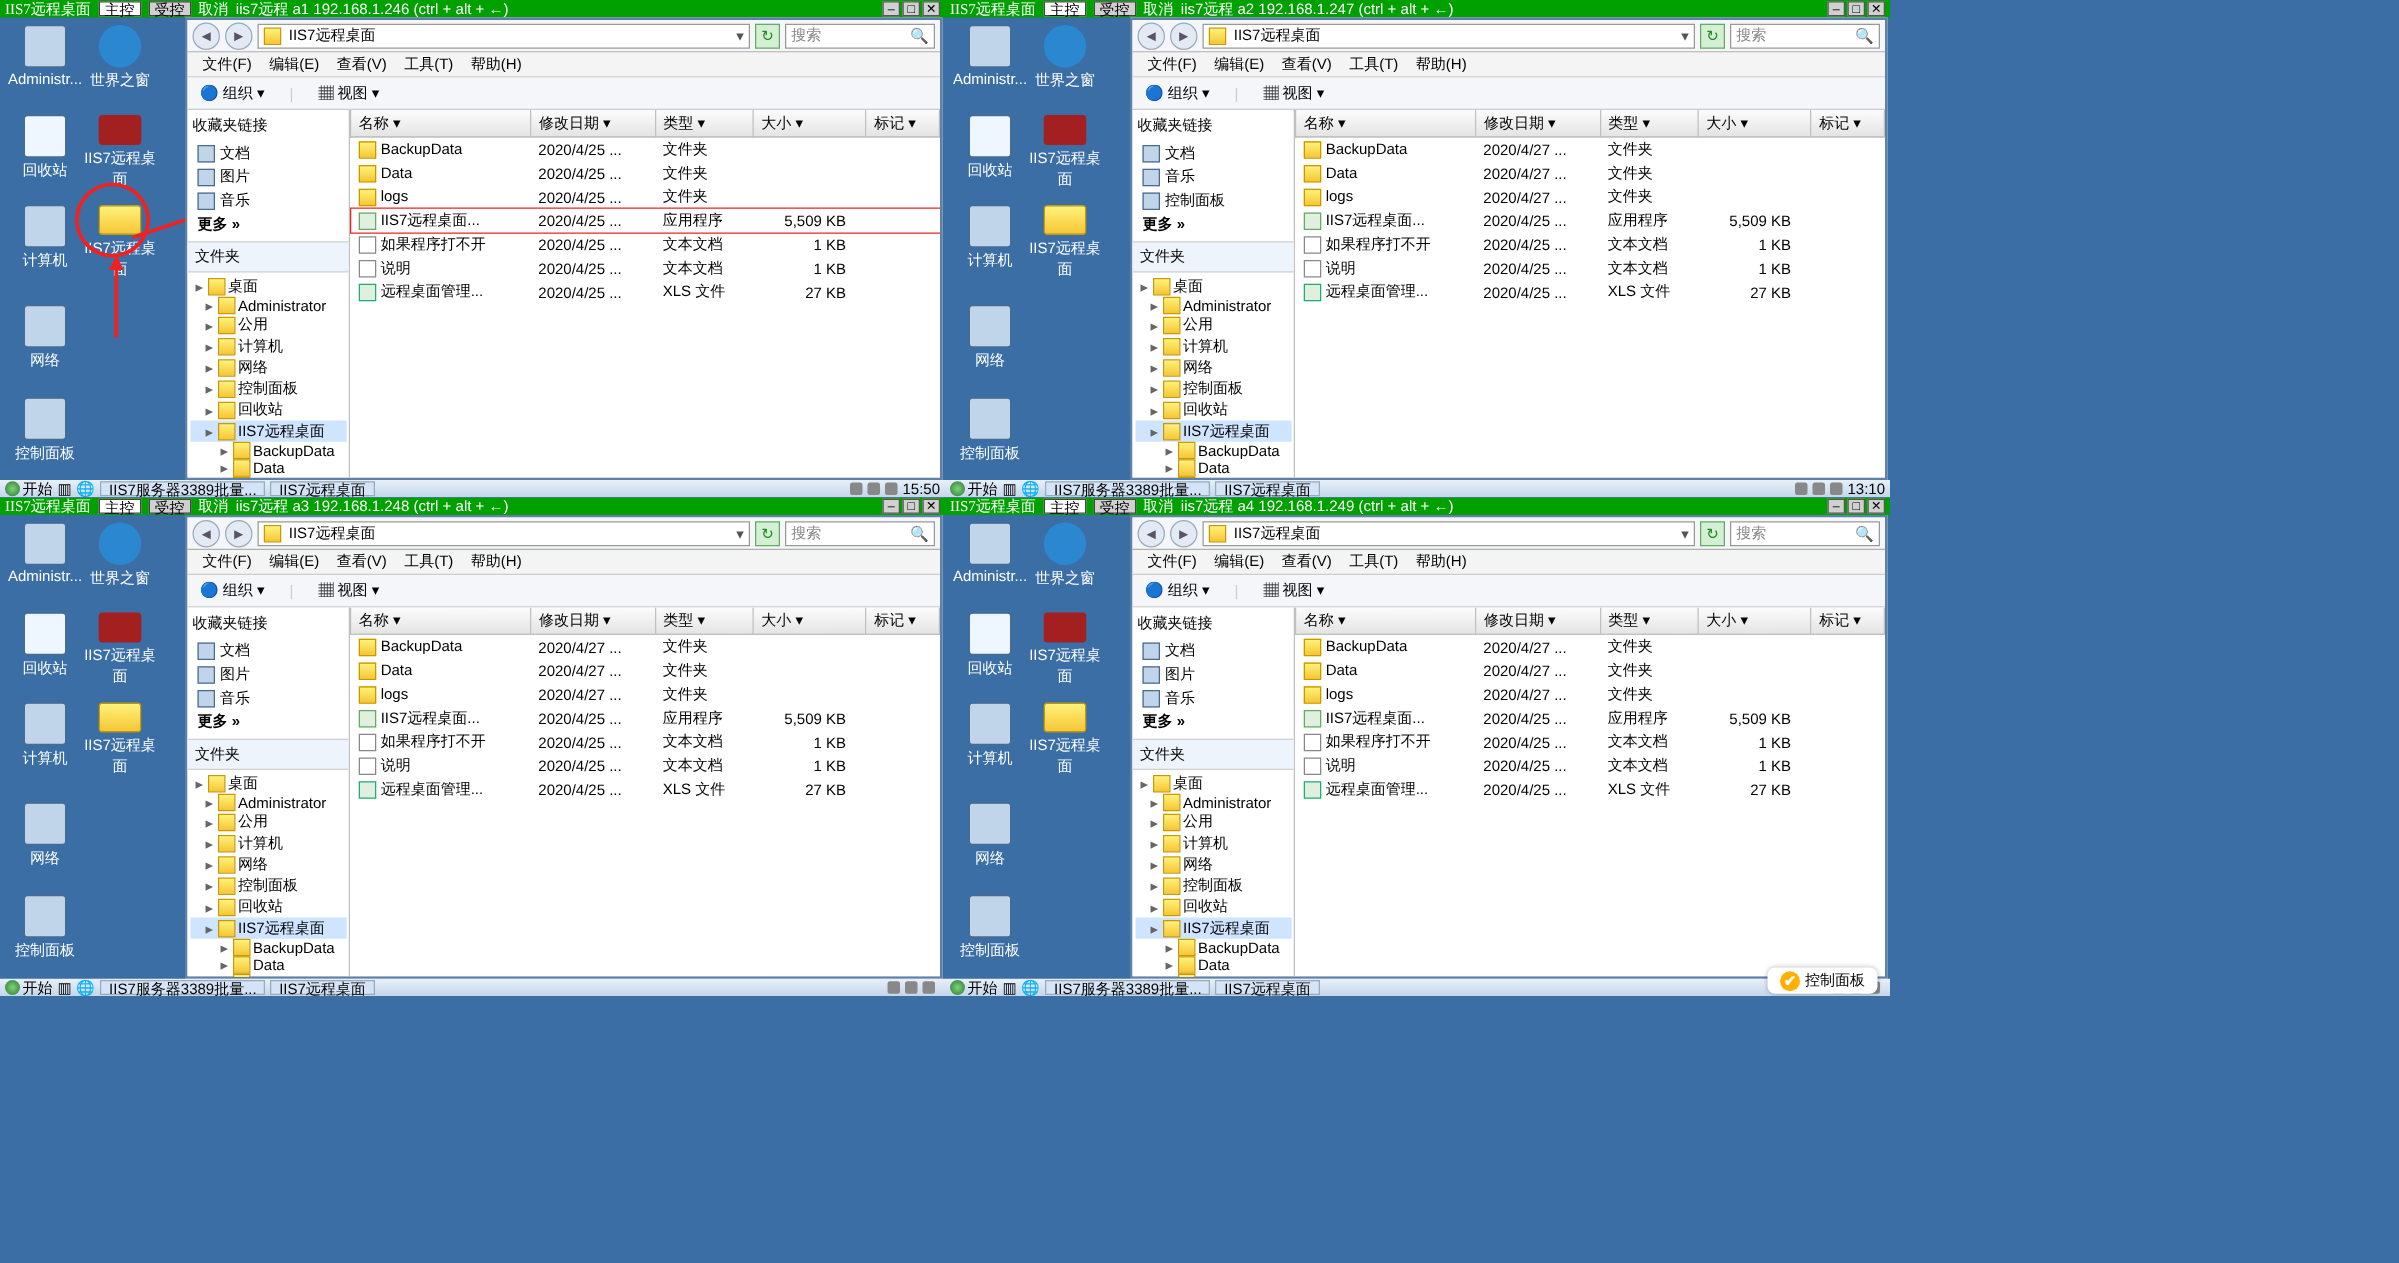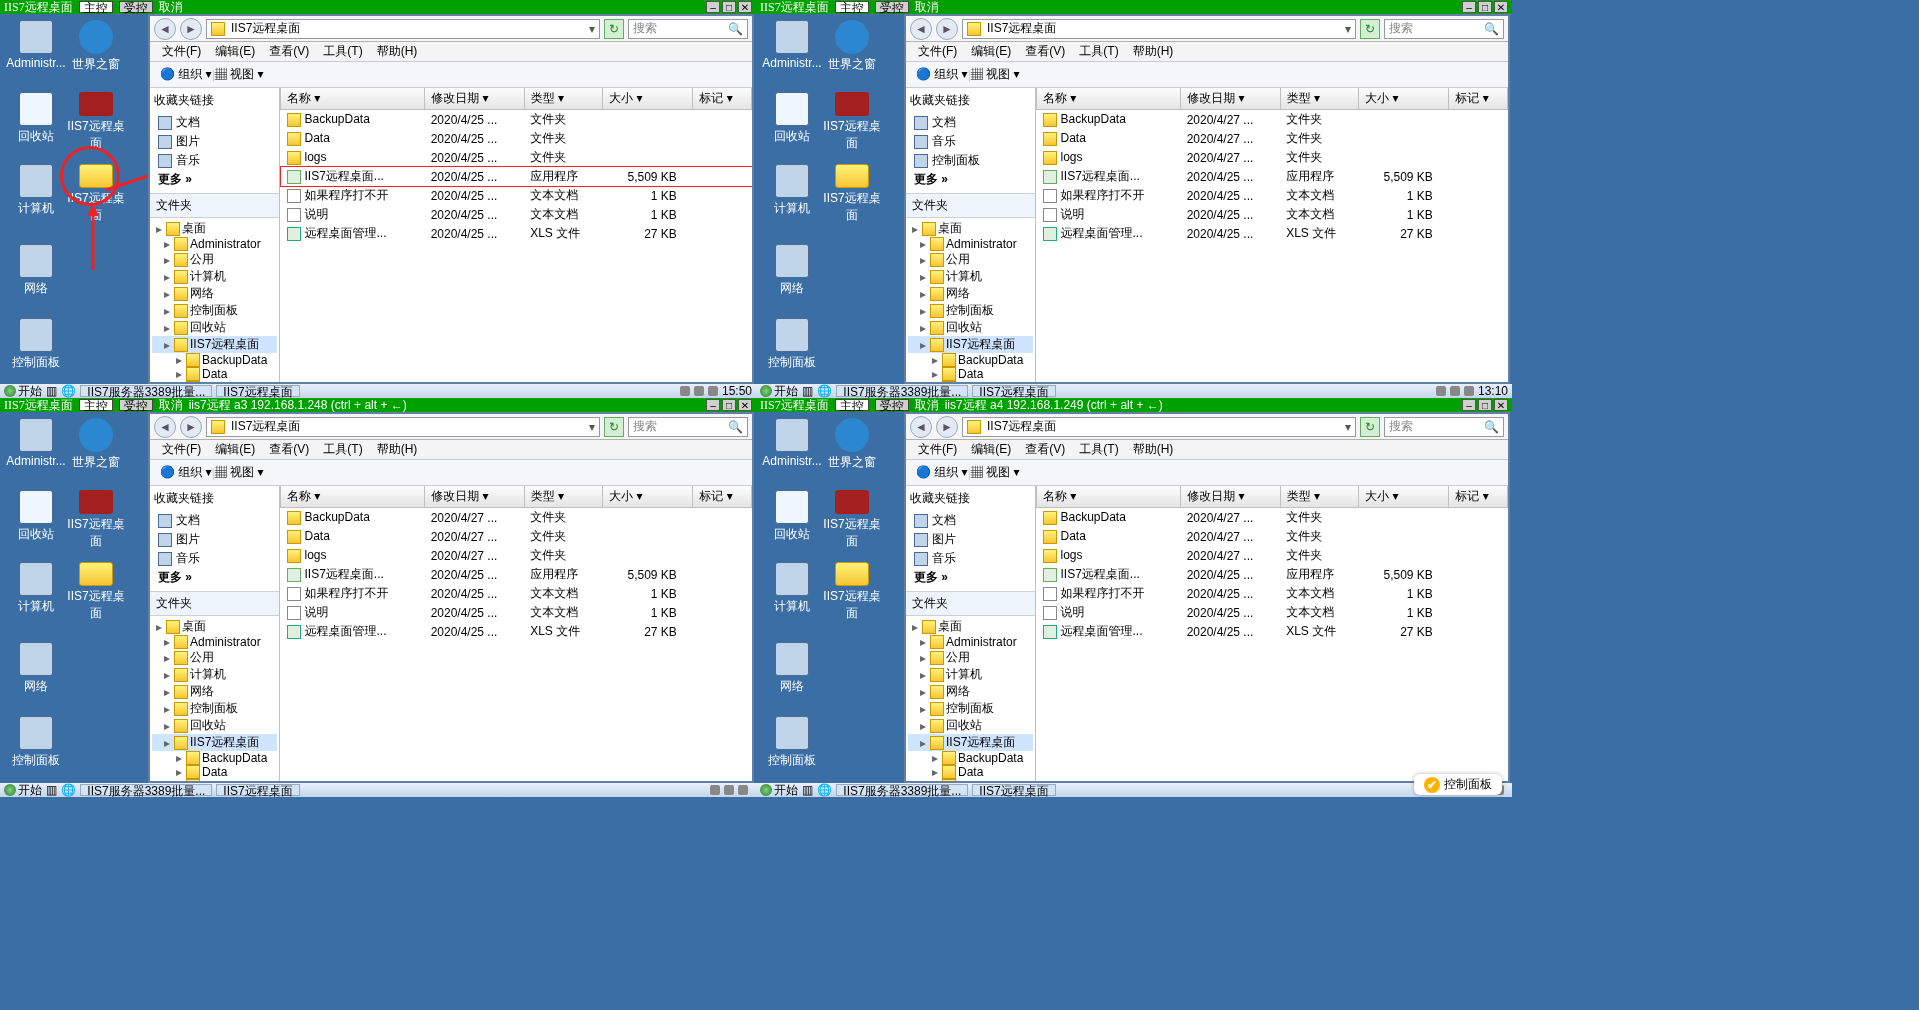--- a/index.html
+++ b/index.html
@@ -39,21 +39,21 @@
 
 .explorer { position:absolute; top:14px; left:148px; right:2px; bottom:14px; background:#f0f0f0; border:2px solid #6080a8; display:flex; flex-direction:column; }
 .ex-addr { height:26px; background:#f4f6fa; border-bottom:1px solid #b0b0b0; display:flex; align-items:center; padding:0 4px; gap:4px; }
 .navbtn { width:22px; height:22px; border-radius:50%; background:#e4eaf4; border:1px solid #9ab; display:flex; align-items:center; justify-content:center; color:#556; }
 .addrbox { flex:1; height:20px; background:#fff; border:1px solid #999; display:flex; align-items:center; padding:0 4px; gap:6px; }
 .addrbox .ficon{ width:14px; height:14px; background:linear-gradient(#fff27a,#f6c634); border:1px solid #c99a00; }
 .refresh{ width:20px; height:20px; background:#d4f0d4; border:1px solid #6a6; display:flex; align-items:center; justify-content:center; color:#282; }
 .searchbox{ width:120px; height:20px; background:#fff; border:1px solid #999; display:flex; align-items:center; color:#888; padding:0 4px; gap:4px;}
 .ex-menu { height:20px; background:#f4f4f4; display:flex; align-items:center; gap:2px; padding:0 6px; border-bottom:1px solid #ccc; }
 .ex-menu span{ padding:0 6px; }
-.ex-toolbar{ height:26px; background:#f4f6fa; display:flex; align-items:center; gap:0; padding:0 10px; border-bottom:1px solid #ccc; }
+.ex-toolbar{ height:26px; background:#f4f6fa; display:flex; align-items:center; gap:20px; padding:0 10px; border-bottom:1px solid #ccc; }
 .ex-body { flex:1; display:flex; min-height:0; }
 .ex-left { width:130px; background:#fff; border-right:1px solid #c0c0c0; display:flex; flex-direction:column; overflow:hidden; }
 .fav { padding:4px; }
 .fav h4{ font-size:12px; font-weight:normal; margin-bottom:4px; }
 .fav a{ display:flex; align-items:center; gap:4px; color:#000; padding:1px 4px; }
 .fav a .ic{ width:14px; height:14px; background:#c0d4ea; border:1px solid #4a6a90; }
 .fav .more{ font-weight:bold; }
 .treetitle{ background:#eef4fb; padding:3px 6px; border-top:1px solid #d0d0d0; border-bottom:1px solid #d0d0d0; }
 .tree { flex:1; overflow:auto; padding:2px; }
 .tree .node{ display:flex; align-items:center; gap:2px; padding:0 2px; white-space:nowrap; }
@@ -88,20 +88,21 @@
 </head>
 <body>
 
 <div class="grid" id="grid">
     <div class="pane">
       <div class="tabbar">
     <span class="title">IIS7远程桌面</span>
     <span class="btn">主控</span>
     <span class="btn rec">受控</span>
     <span class="cancel">取消</span>
+    <span class="conn">iis7远程  a1  192.168.1.246   (ctrl + alt + ←)</span>
     <span class="winctrl">
       <span>‒</span>
       <span>□</span>
       <span>✕</span>
     </span>
       </div>
       <div class="desktop">
         <div class="dicon" style="left: 6px; top: 6px;">
           <div class="glyph pc"></div>
           <span>Administr...</span>
@@ -330,20 +331,21 @@
       <span>15:50</span>
     </span>
       </div>
     </div>
     <div class="pane">
       <div class="tabbar">
     <span class="title">IIS7远程桌面</span>
     <span class="btn">主控</span>
     <span class="btn rec">受控</span>
     <span class="cancel">取消</span>
+    <span class="conn">iis7远程  a2  192.168.1.247   (ctrl + alt + ←)</span>
     <span class="winctrl">
       <span>‒</span>
       <span>□</span>
       <span>✕</span>
     </span>
       </div>
       <div class="desktop">
         <div class="dicon" style="left: 6px; top: 6px;">
           <div class="glyph pc"></div>
           <span>Administr...</span>

